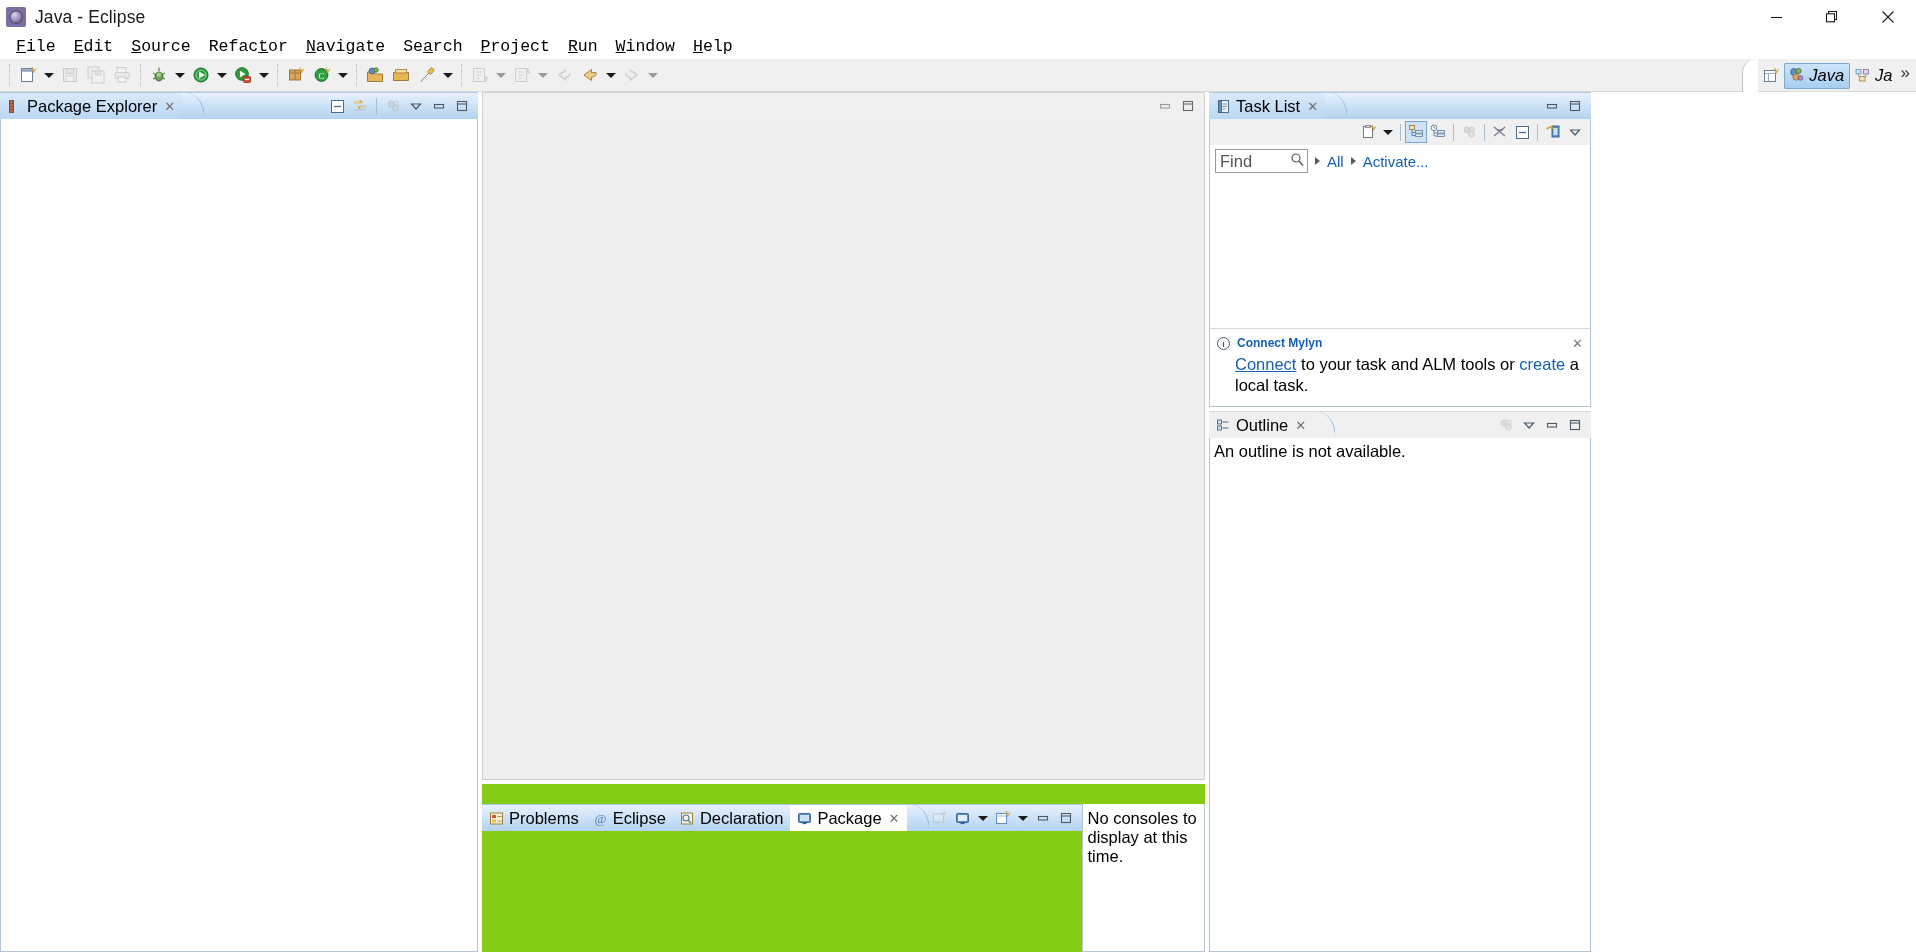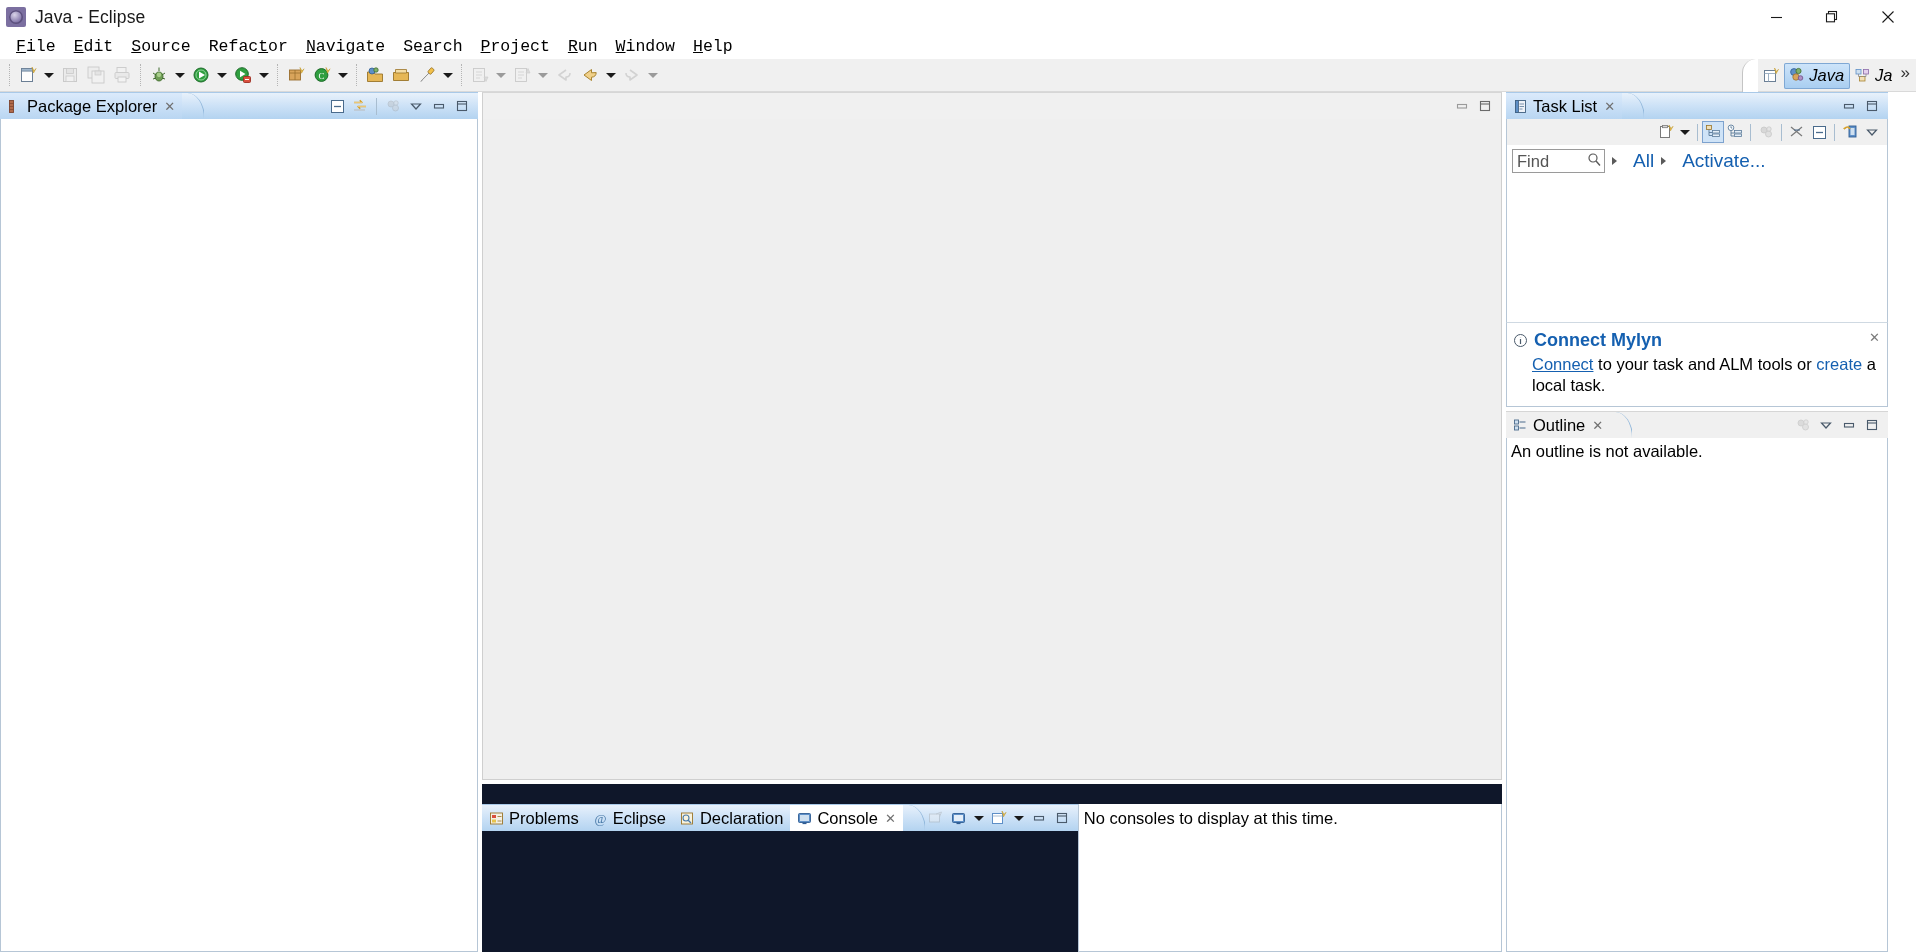--- a/index.html
+++ b/index.html
@@ -146,24 +146,24 @@
   #persp-more {
     font-size: 17px;
     color: #333;
     padding: 0 4px 6px 2px;
     cursor: default;
   }
 
   
   #workbench {
     position: relative;
-    width: 1888px;
+    width: 1591px;
     height: 952px;
     display: flex;
-    background: #0f172a;
+    background: #84cc16;
   }
   #left-col { width: 478px; flex: none; display: flex; flex-direction: column; }
   #center-col { flex: 1; display: flex; flex-direction: column; min-width: 0; }
   #right-col { width: 382px; flex: none; display: flex; flex-direction: column; }
 
   .sash-v { width: 4px; background: #ffffff; cursor: col-resize; flex: none; }
   .sash-h { height: 4px; background: #ffffff; cursor: row-resize; flex: none; }
 
   
   .part {
@@ -334,25 +334,24 @@
     padding: 0 20px 0 4px;
     outline: none;
   }
   #find-input::placeholder { color: #555; opacity: 1; }
   #find-icon {
     position: absolute;
     right: 3px; top: 3px;
     pointer-events: none;
   }
   .tl-link {
-    font-size: 19px;
+    font-size: 15px;
     color: #1560b0;
     cursor: default;
     white-space: nowrap;
-    margin-left: 9px;
   }
   .tl-caret {
     width: 0; height: 0;
     border-top: 4px solid transparent;
     border-bottom: 4px solid transparent;
     border-left: 5px solid #5a5a5a;
     flex: none;
   }
   #task-list-body {
     flex: 1;
@@ -364,21 +363,21 @@
   #mylyn-notice {
     flex: none;
     background: #ffffff;
     border: 1px solid #b6c6d6;
     border-top: 1px solid #cfd9e2;
     padding: 7px 8px 10px 6px;
     position: relative;
   }
   #mylyn-head {
     display: flex; align-items: center; gap: 6px;
-    font-size: 18px;
+    font-size: 12px;
     font-weight: bold;
     color: #1560b0;
     margin-bottom: 3px;
   }
   #mylyn-text {
     font-size: 16.5px;
     color: #000;
     line-height: 1.28;
     padding-left: 19px;
   }
@@ -775,21 +774,21 @@
           <span>Declaration</span>
         </div>
         <div class="vtab" style="background:#ffffff;">
           <span>
             <svg width="15" height="15" viewBox="0 0 15 15" class="ico">
               <rect x="1.5" y="2.5" width="12" height="9" rx="1" fill="#5e8fc7" stroke="#2f5d94" stroke-width="0.9"></rect>
               <rect x="3" y="4" width="9" height="6" fill="#cfe0f0"></rect>
               <rect x="5.5" y="11.5" width="4" height="1.6" fill="#2f5d94"></rect>
             </svg>
           </span>
-          <span>Console</span>
+          <span>Package</span>
           <span class="tab-close">✕</span>
         </div>
         <div class="vtab-curve"></div>
         <div class="part-tb">
           <div class="pbtn">
             <svg width="15" height="15" viewBox="0 0 15 15" opacity="0.38">
               <rect x="1.5" y="3" width="10" height="8" fill="#f2f2f2" stroke="#9a9a9a" stroke-width="0.9"></rect>
               <path d="M8 3 L13.5 1 L11.5 6" fill="none" stroke="#9a9a9a" stroke-width="0.9"></path>
             </svg>
           </div>

